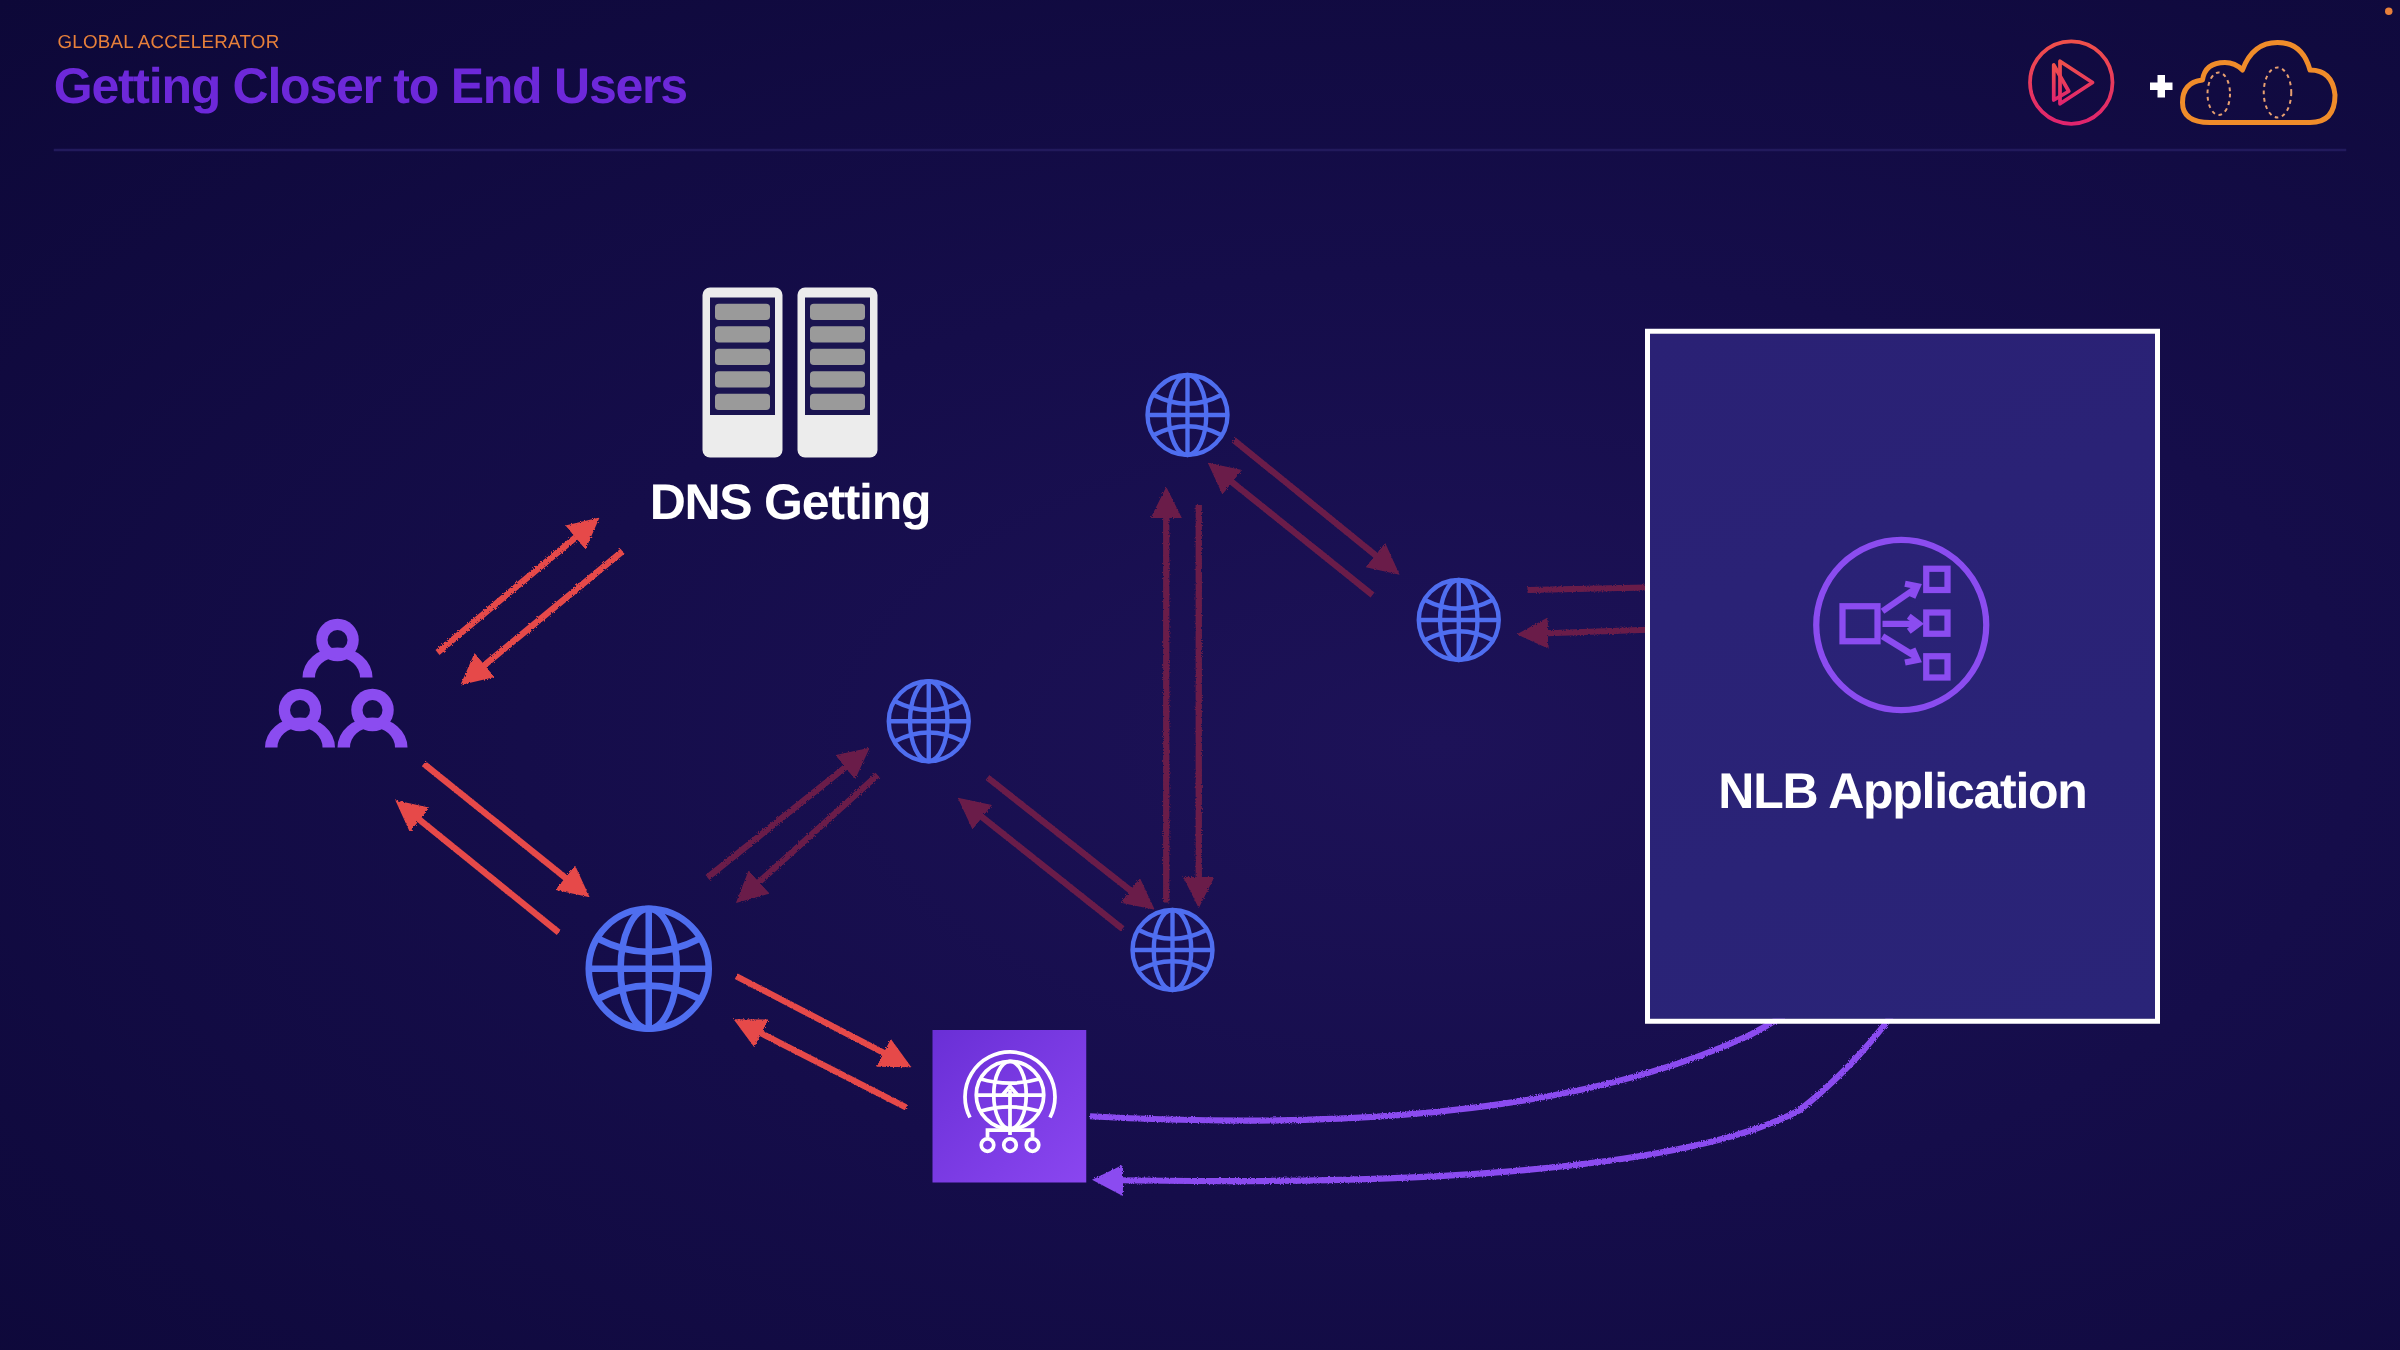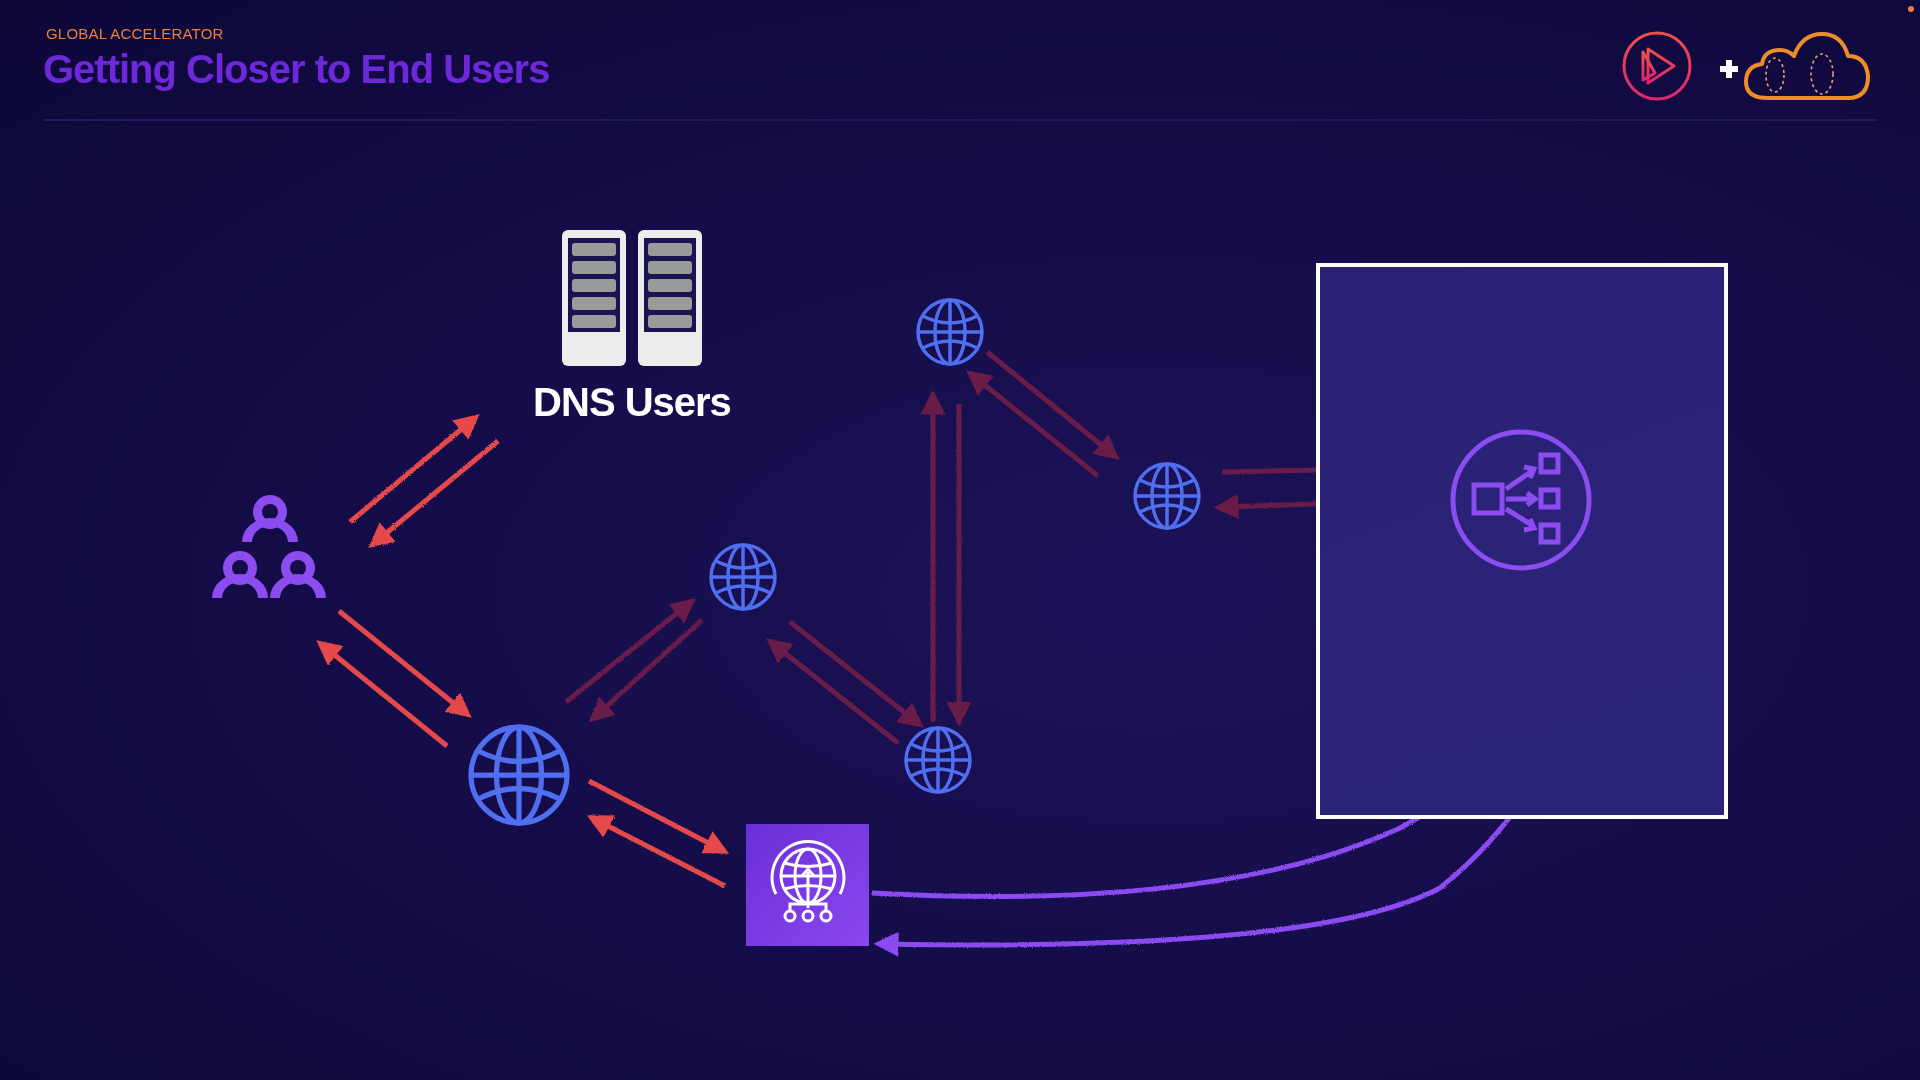--- a/index.html
+++ b/index.html
@@ -144,21 +144,21 @@
     </g>
   </g>
 
   <use href="#globe" transform="translate(519,775) scale(1.5)"></use>
   <use href="#globe" transform="translate(743,577)"></use>
   <use href="#globe" transform="translate(950,332)"></use>
   <use href="#globe" transform="translate(1167,496)"></use>
   <use href="#globe" transform="translate(938,760)"></use>
 </svg>
 
-<div class="abs label-big" id="dns-label">DNS Users</div>
+<div class="abs label-big" id="dns-label">DNS Getting</div>
 
 <div class="abs" id="ga-box">
   <svg width="123" height="122">
     <g stroke="#ffffff" stroke-width="3" fill="none">
       <circle cx="62" cy="52" r="27"></circle>
       <ellipse cx="62" cy="52" rx="13" ry="27"></ellipse>
       <line x1="35" y1="52" x2="89" y2="52"></line>
       <path d="M38 39 Q62 46 86 39"></path>
       <path d="M38 65 Q62 58 86 65"></path>
       <path d="M30 70 A36 36 0 1 1 94 70"></path>
@@ -181,13 +181,14 @@
       <rect x="95" y="65" width="17" height="17"></rect>
       <rect x="95" y="100" width="17" height="17"></rect>
       <line x1="60" y1="64" x2="86" y2="46"></line>
       <path d="M78 42 L88 44 L84 53"></path>
       <line x1="60" y1="74" x2="88" y2="74"></line>
       <path d="M81 68 L89 74 L81 80"></path>
       <line x1="60" y1="84" x2="86" y2="100"></line>
       <path d="M84 94 L88 103 L78 105"></path>
     </g>
   </svg>
+  <div class="abs label-big" id="nlb-label">NLB Application</div>
 </div>
 
 </body></html>

